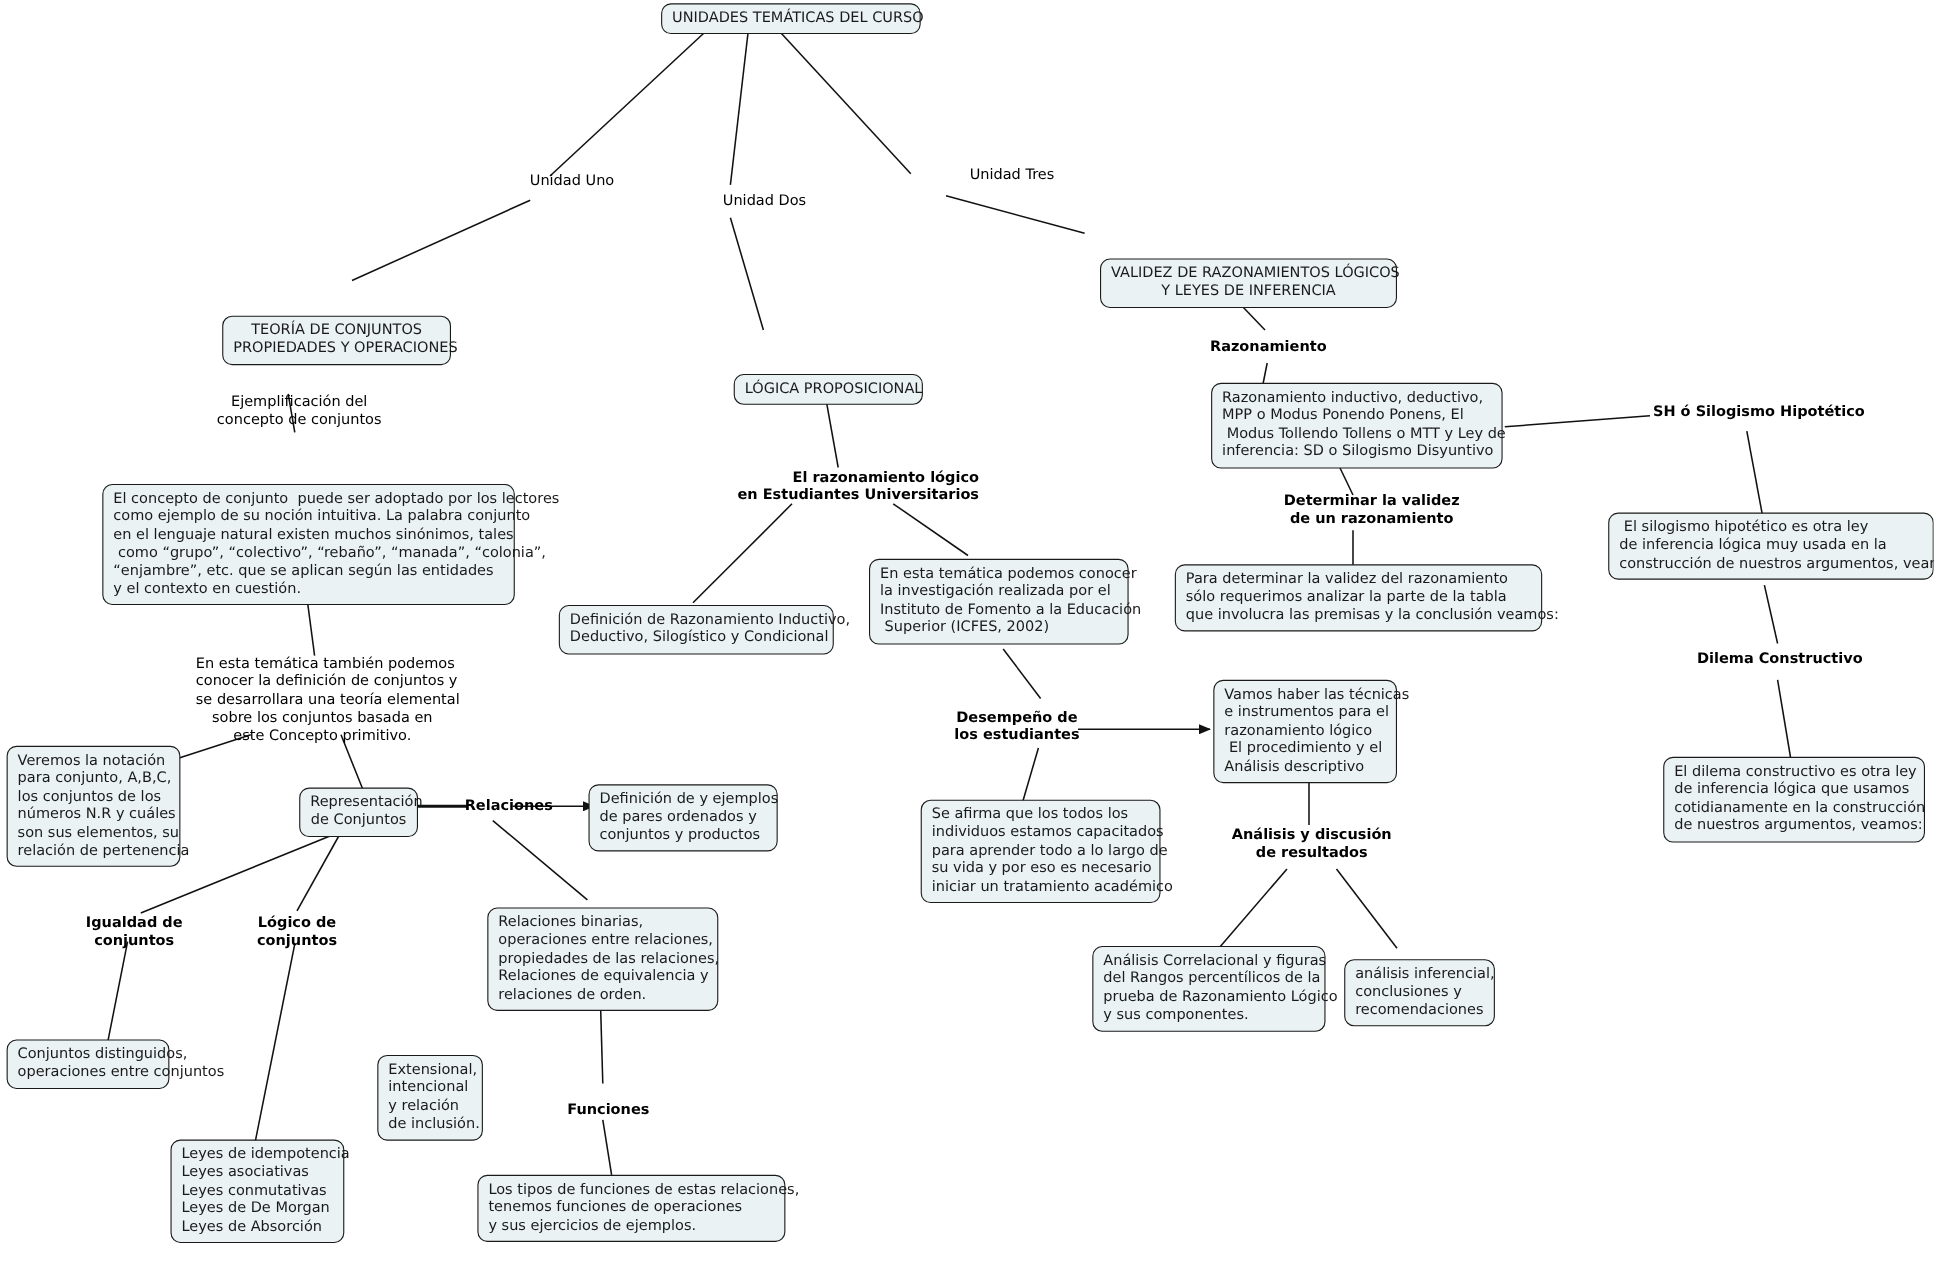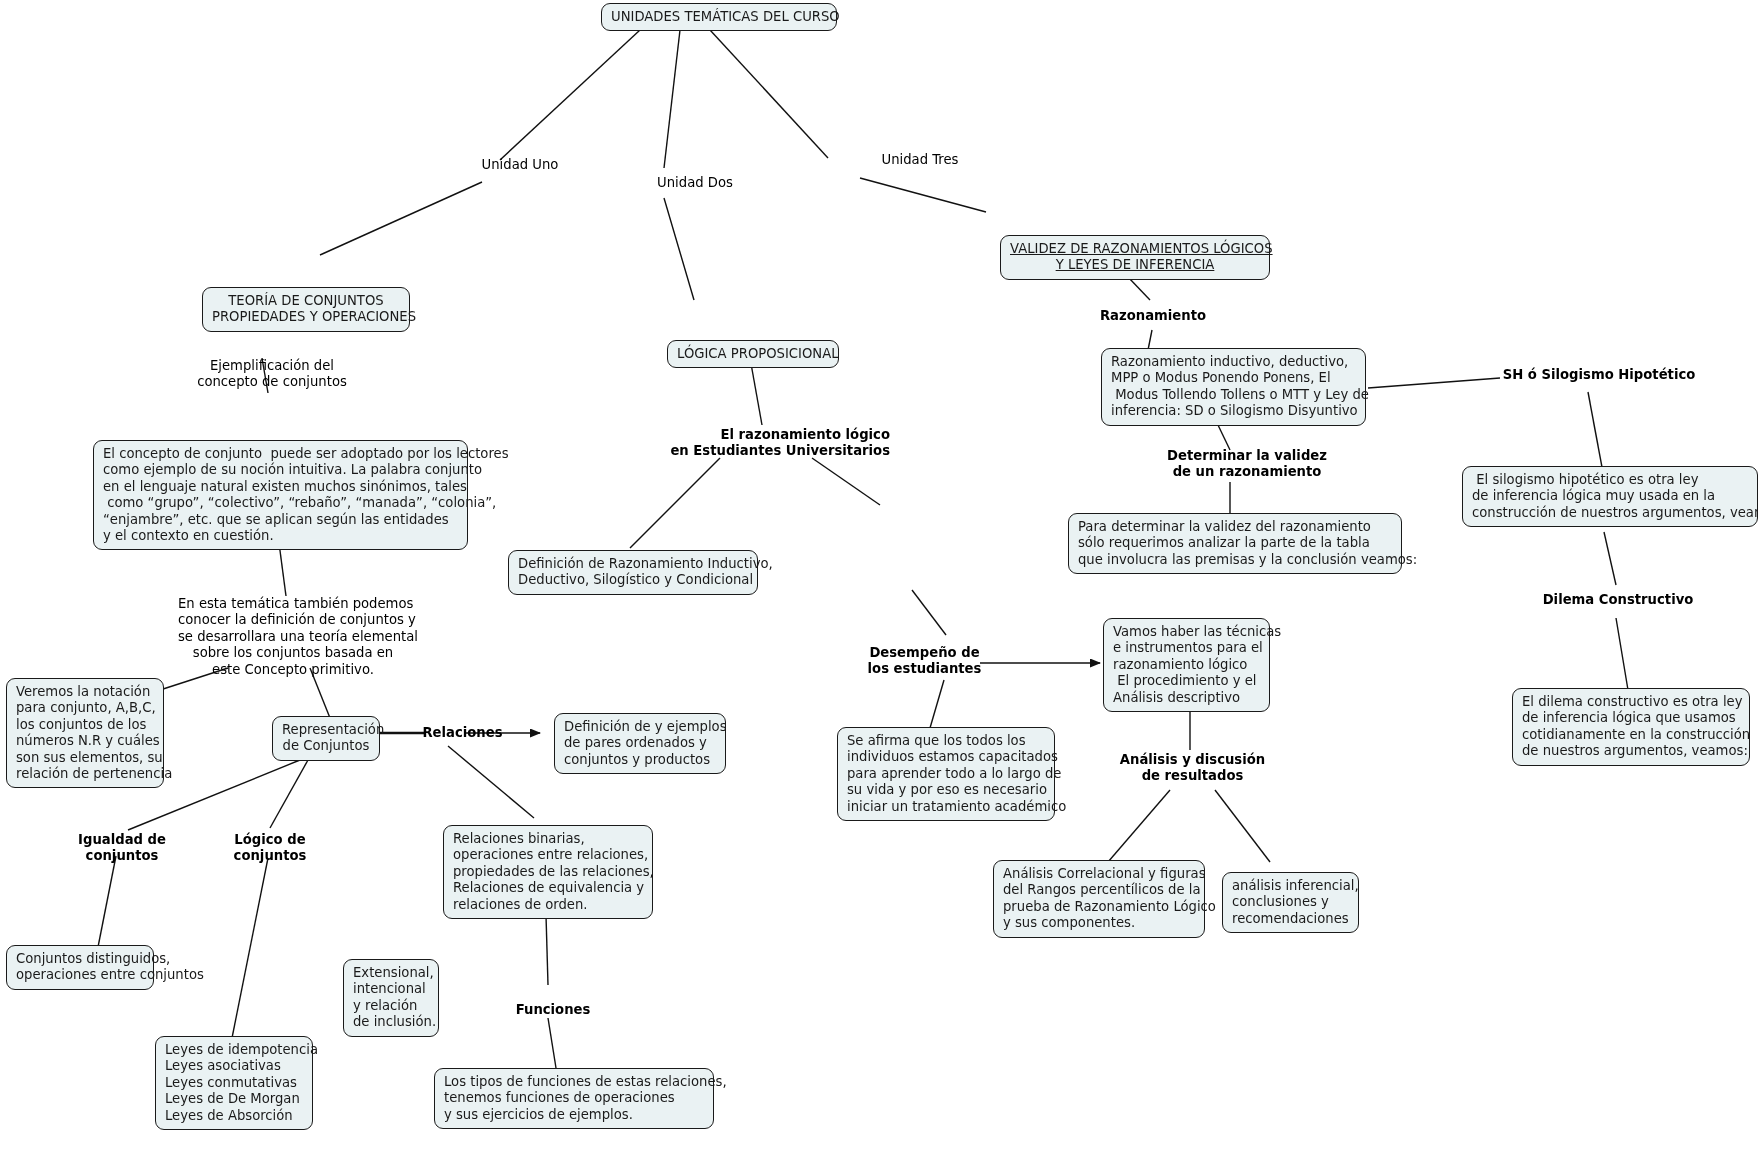--- a/index.html
+++ b/index.html
@@ -160,21 +160,21 @@
 los conjuntos de los
 números N.R y cuáles
 son sus elementos, su
 relación de pertenencia</div>
 
   <div class="node center" style="left:272px; top:716px; width:108px;">Representación
 de Conjuntos</div>
 
   <div class="label bold" style="left:415px; top:725px; width:95px;">Relaciones</div>
 
-  <div class="node" style="left:554px; top:713px; width:172px;">Definición de y ejemplos
+  <div class="node" style="left:535px; top:713px; width:172px;">Definición de y ejemplos
 de pares ordenados y
 conjuntos y productos</div>
 
   <div class="label bold" style="left:62px; top:832px; width:120px;">Igualdad de
 conjuntos</div>
 
   <div class="label bold" style="left:210px; top:832px; width:120px;">Lógico de
 conjuntos</div>
 
   <div class="node" style="left:6px; top:945px; width:148px;">Conjuntos distinguidos,
@@ -204,31 +204,35 @@
 y sus ejercicios de ejemplos.</div>
 
   <div class="node center" style="left:667px; top:340px; width:172px;">LÓGICA PROPOSICIONAL</div>
 
   <div class="label bold" style="left:645px; top:427px; width:245px;text-align:right;">El razonamiento lógico
 en Estudiantes Universitarios</div>
 
   <div class="node" style="left:508px; top:550px; width:250px;">Definición de Razonamiento Inductivo,
 Deductivo, Silogístico y Condicional</div>
 
+  <div class="node" style="left:790px; top:508px; width:236px;">En esta temática podemos conocer
+la investigación realizada por el
+Instituto de Fomento a la Educación
+ Superior (ICFES, 2002)</div>
 
   <div class="label bold" style="left:857px; top:645px; width:135px;">Desempeño de
 los estudiantes</div>
 
   <div class="node" style="left:837px; top:727px; width:218px;">Se afirma que los todos los
 individuos estamos capacitados
 para aprender todo a lo largo de
 su vida y por eso es necesario
 iniciar un tratamiento académico</div>
 
-  <div class="node center" style="left:1000px; top:235px; width:270px;text-decoration:underline;">VALIDEZ DE RAZONAMIENTOS LÓGICOS
+  <div class="node center" style="left:1000px; top:235px; width:270px;">VALIDEZ DE RAZONAMIENTOS LÓGICOS
 Y LEYES DE INFERENCIA</div>
 
   <div class="label bold" style="left:1088px; top:308px; width:130px;">Razonamiento</div>
 
   <div class="node" style="left:1101px; top:348px; width:265px;">Razonamiento inductivo, deductivo,
 MPP o Modus Ponendo Ponens, El
  Modus Tollendo Tollens o MTT y Ley de
 inferencia: SD o Silogismo Disyuntivo</div>
 
   <div class="label bold" style="left:1152px; top:448px; width:190px;">Determinar la validez

